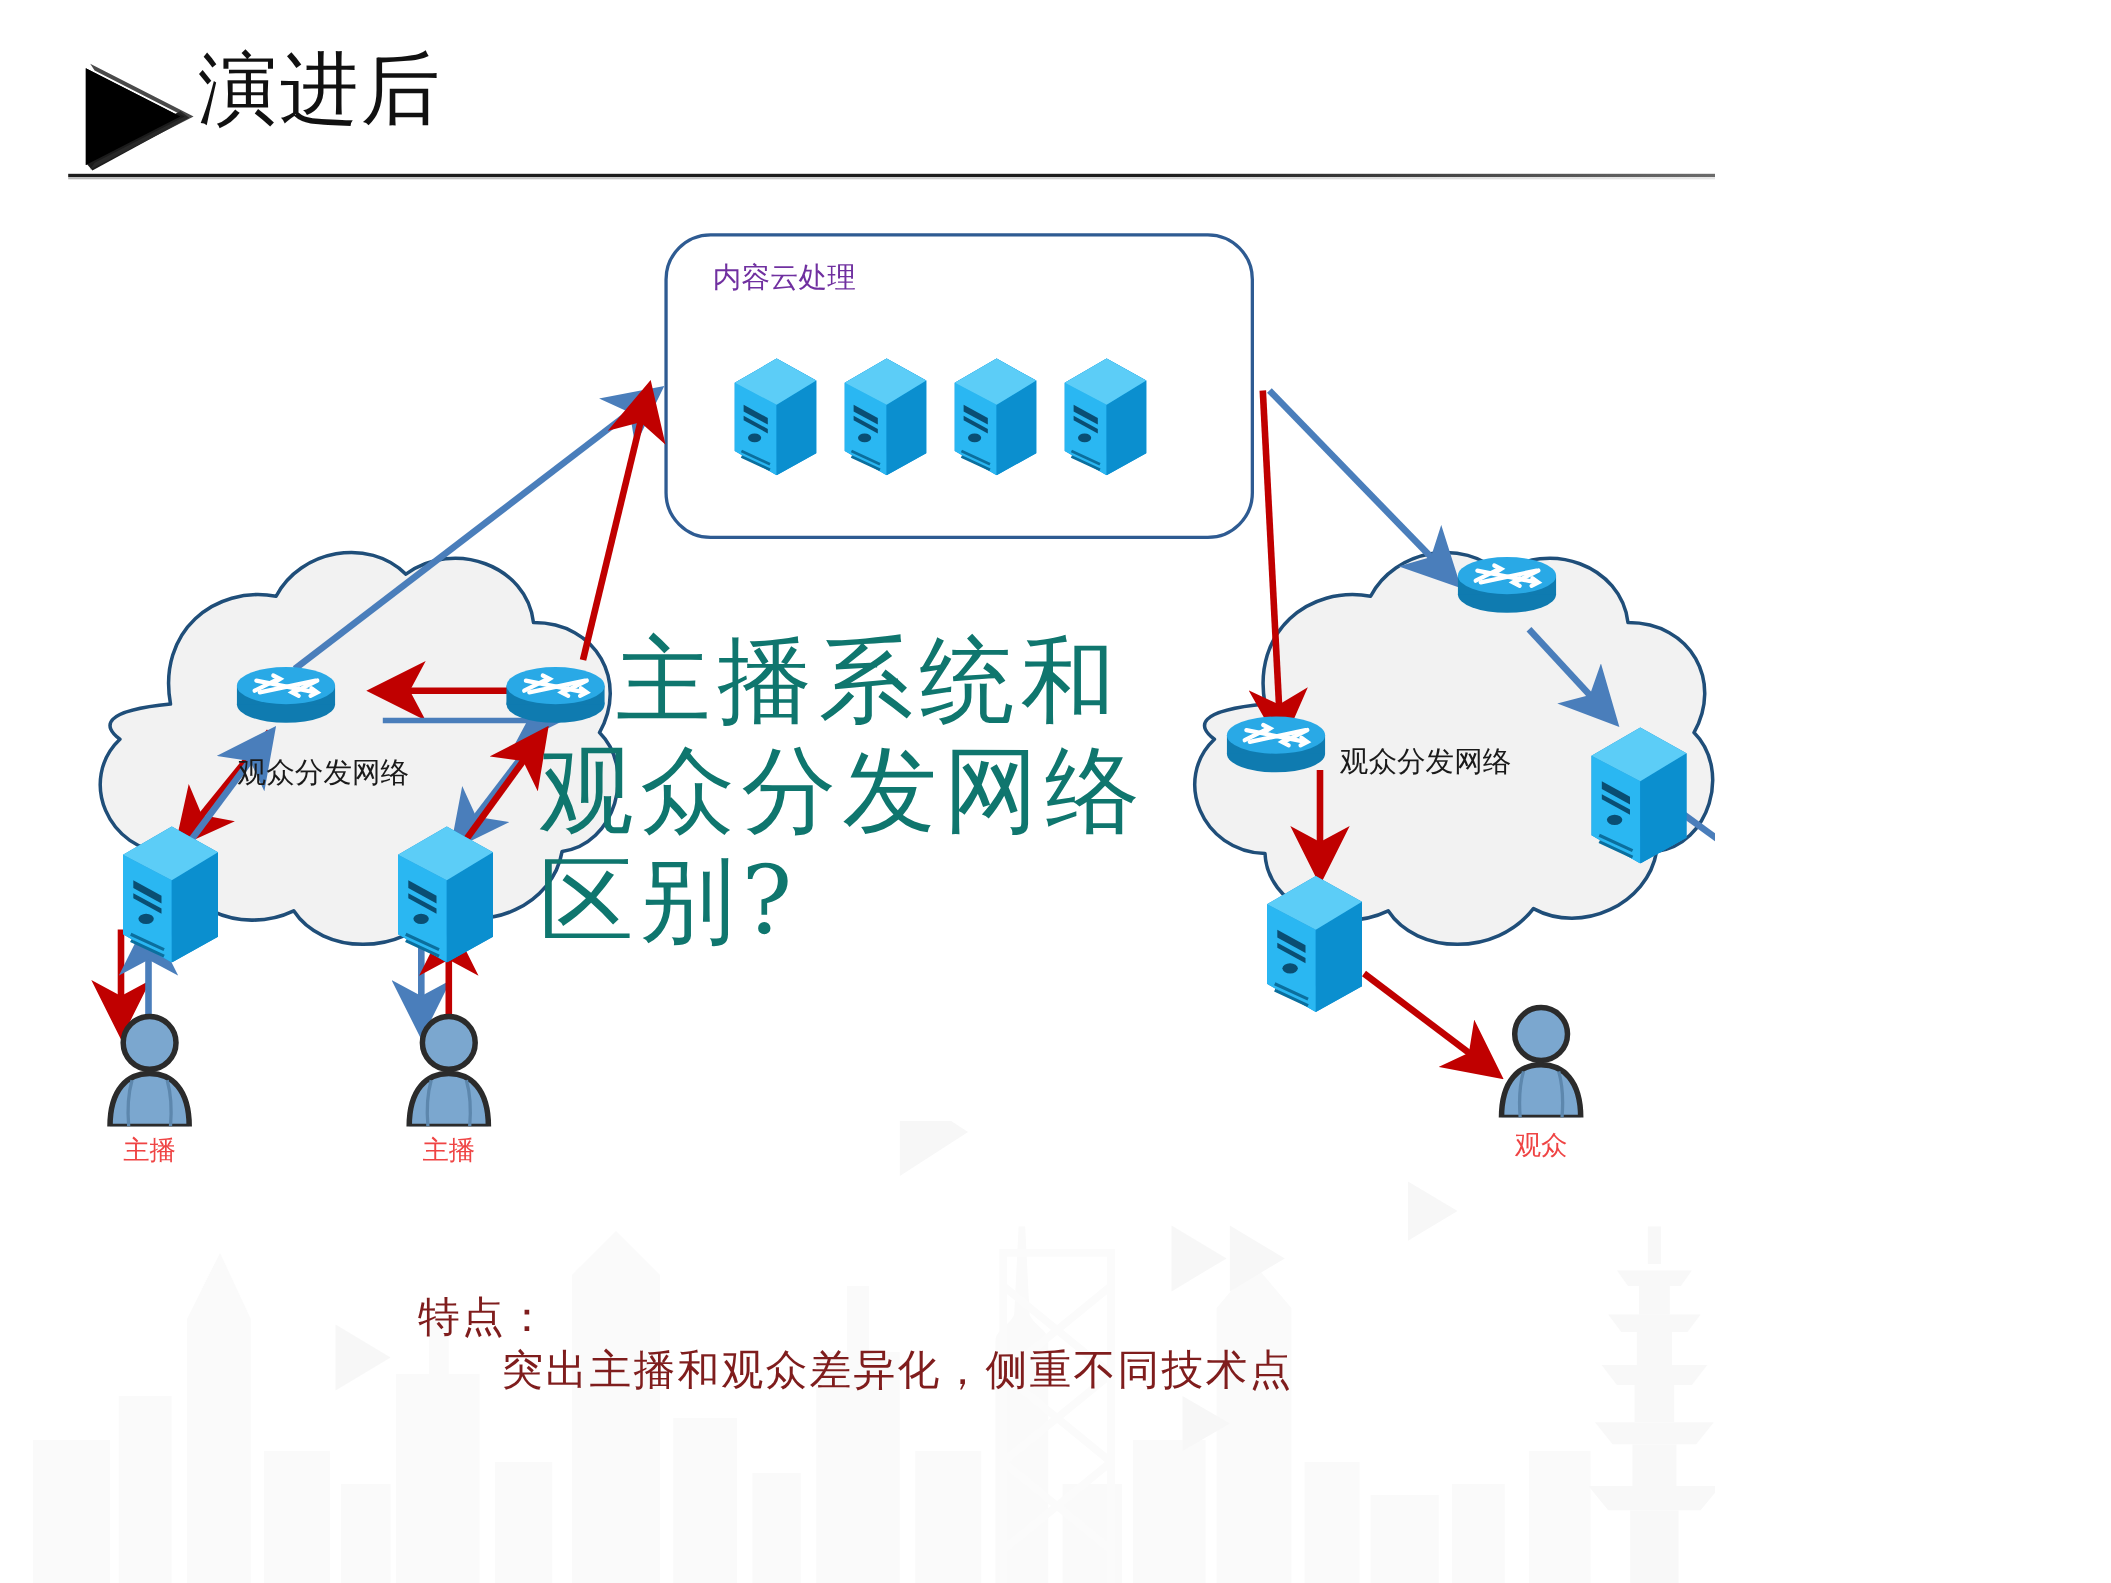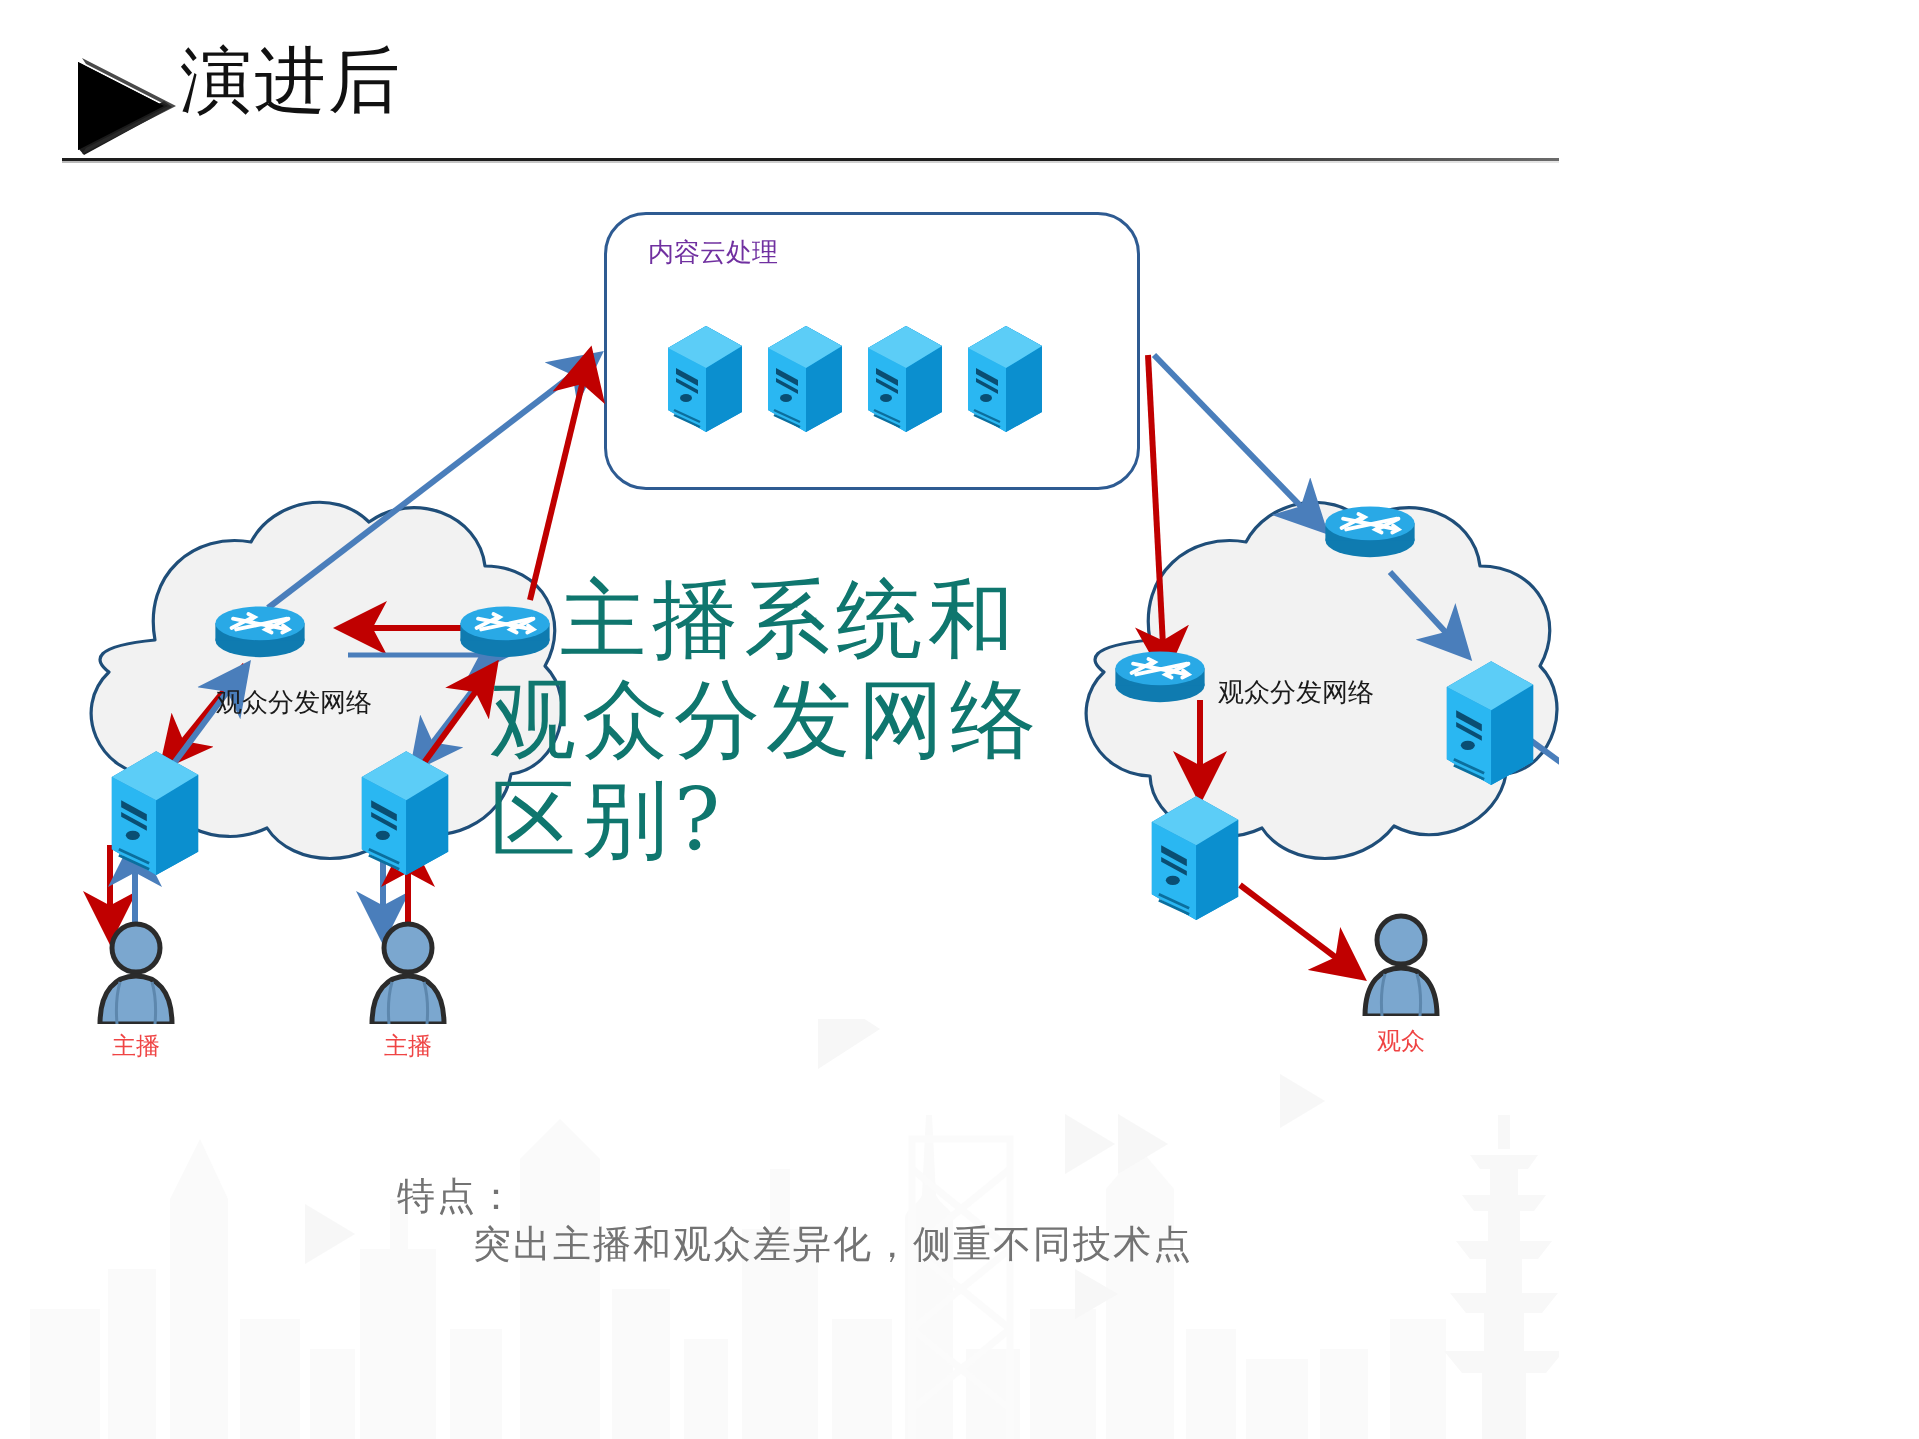--- a/index.html
+++ b/index.html
@@ -153,24 +153,24 @@
     font-family: "DejaVu Serif", "Liberation Serif", serif;
     font-weight: 400;
   }
   #overlay-question .l1 { display: block; padding-left: 70px; }
   #overlay-question .l2 { display: block; }
   #overlay-question .l3 { display: block; }
 
   
   #feature-block {
     position: absolute;
-    left: 397px;
+    left: 380px;
     top: 1175px;
-    color: #737373;
-    font-family: Liberation Mono, monospace;
+    color: #7f1d1d;
+    font-family: Liberation Sans, sans-serif;
   }
   #feature-title {
     font-size: 38px;
     line-height: 1.25;
     letter-spacing: 2px;
     white-space: nowrap;
   }
   #feature-body {
     font-size: 38px;
     line-height: 1.25;

